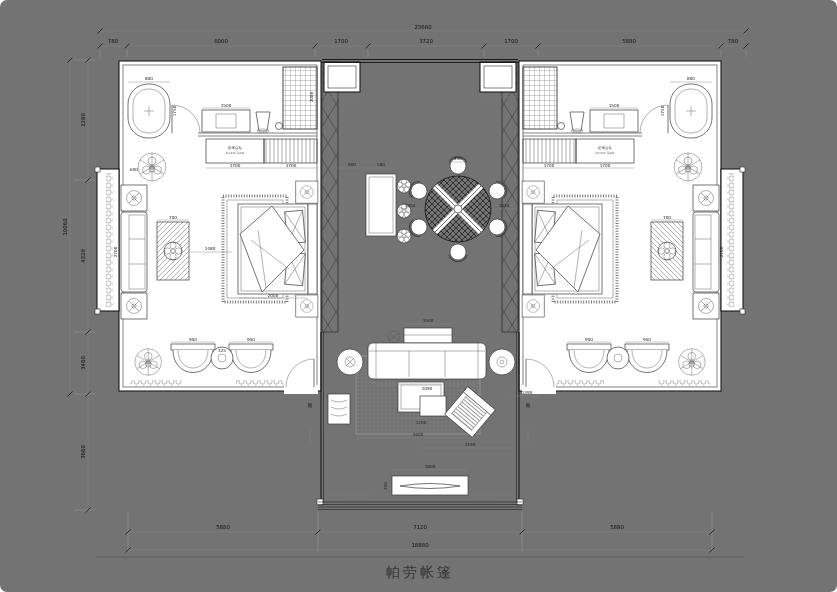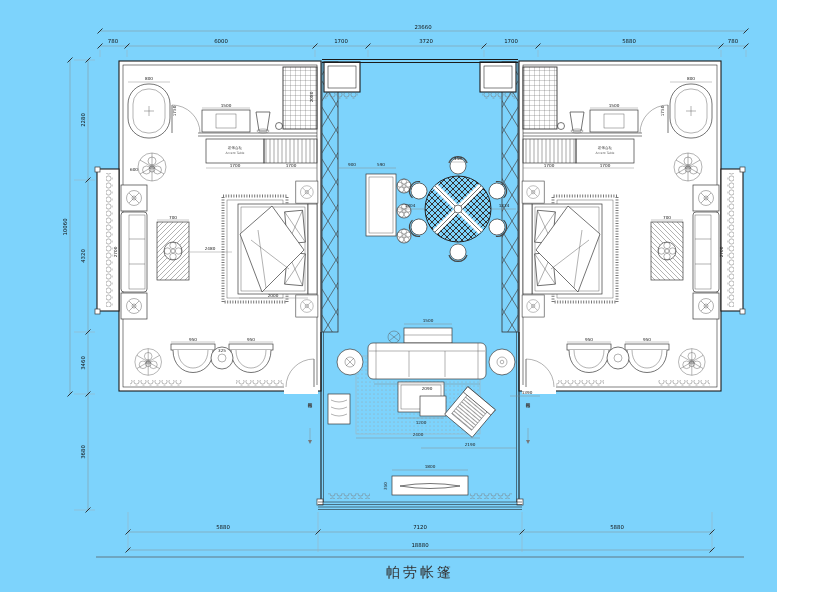--- a/index.html
+++ b/index.html
@@ -1,17 +1,17 @@
 <!DOCTYPE html>
 <html><head>
 <meta charset="utf-8">
 <style>
   html,body{margin:0;padding:0;background:#fff;}
-  .sheet{position:relative;width:777px;height:592px;background:#7dd3fc;overflow:hidden;
-         font-family:"DejaVu Sans",sans-serif;}
+  .sheet{position:relative;width:837px;height:592px;background:#737373;overflow:hidden;
+         font-family:"DejaVu Sans",sans-serif;border-radius:7px;}
   svg{display:block;}
   .w  {stroke:#1a1a1a;stroke-width:1.1;fill:#fff;}
   .w2 {stroke:#1a1a1a;stroke-width:0.55;fill:none;}
   .f  {stroke:#3a3a3a;stroke-width:0.7;fill:#fff;}
   .f2 {stroke:#555;stroke-width:0.45;fill:none;}
   .dim{stroke:#888;stroke-width:0.45;fill:none;}
   .ext{stroke:#aaa;stroke-width:0.4;fill:none;}
   .tick{stroke:#222;stroke-width:0.9;fill:none;}
   text.d {font-size:4.2px;fill:#222;text-anchor:middle;}
   text.d5{font-size:5.4px;fill:#111;text-anchor:middle;}

